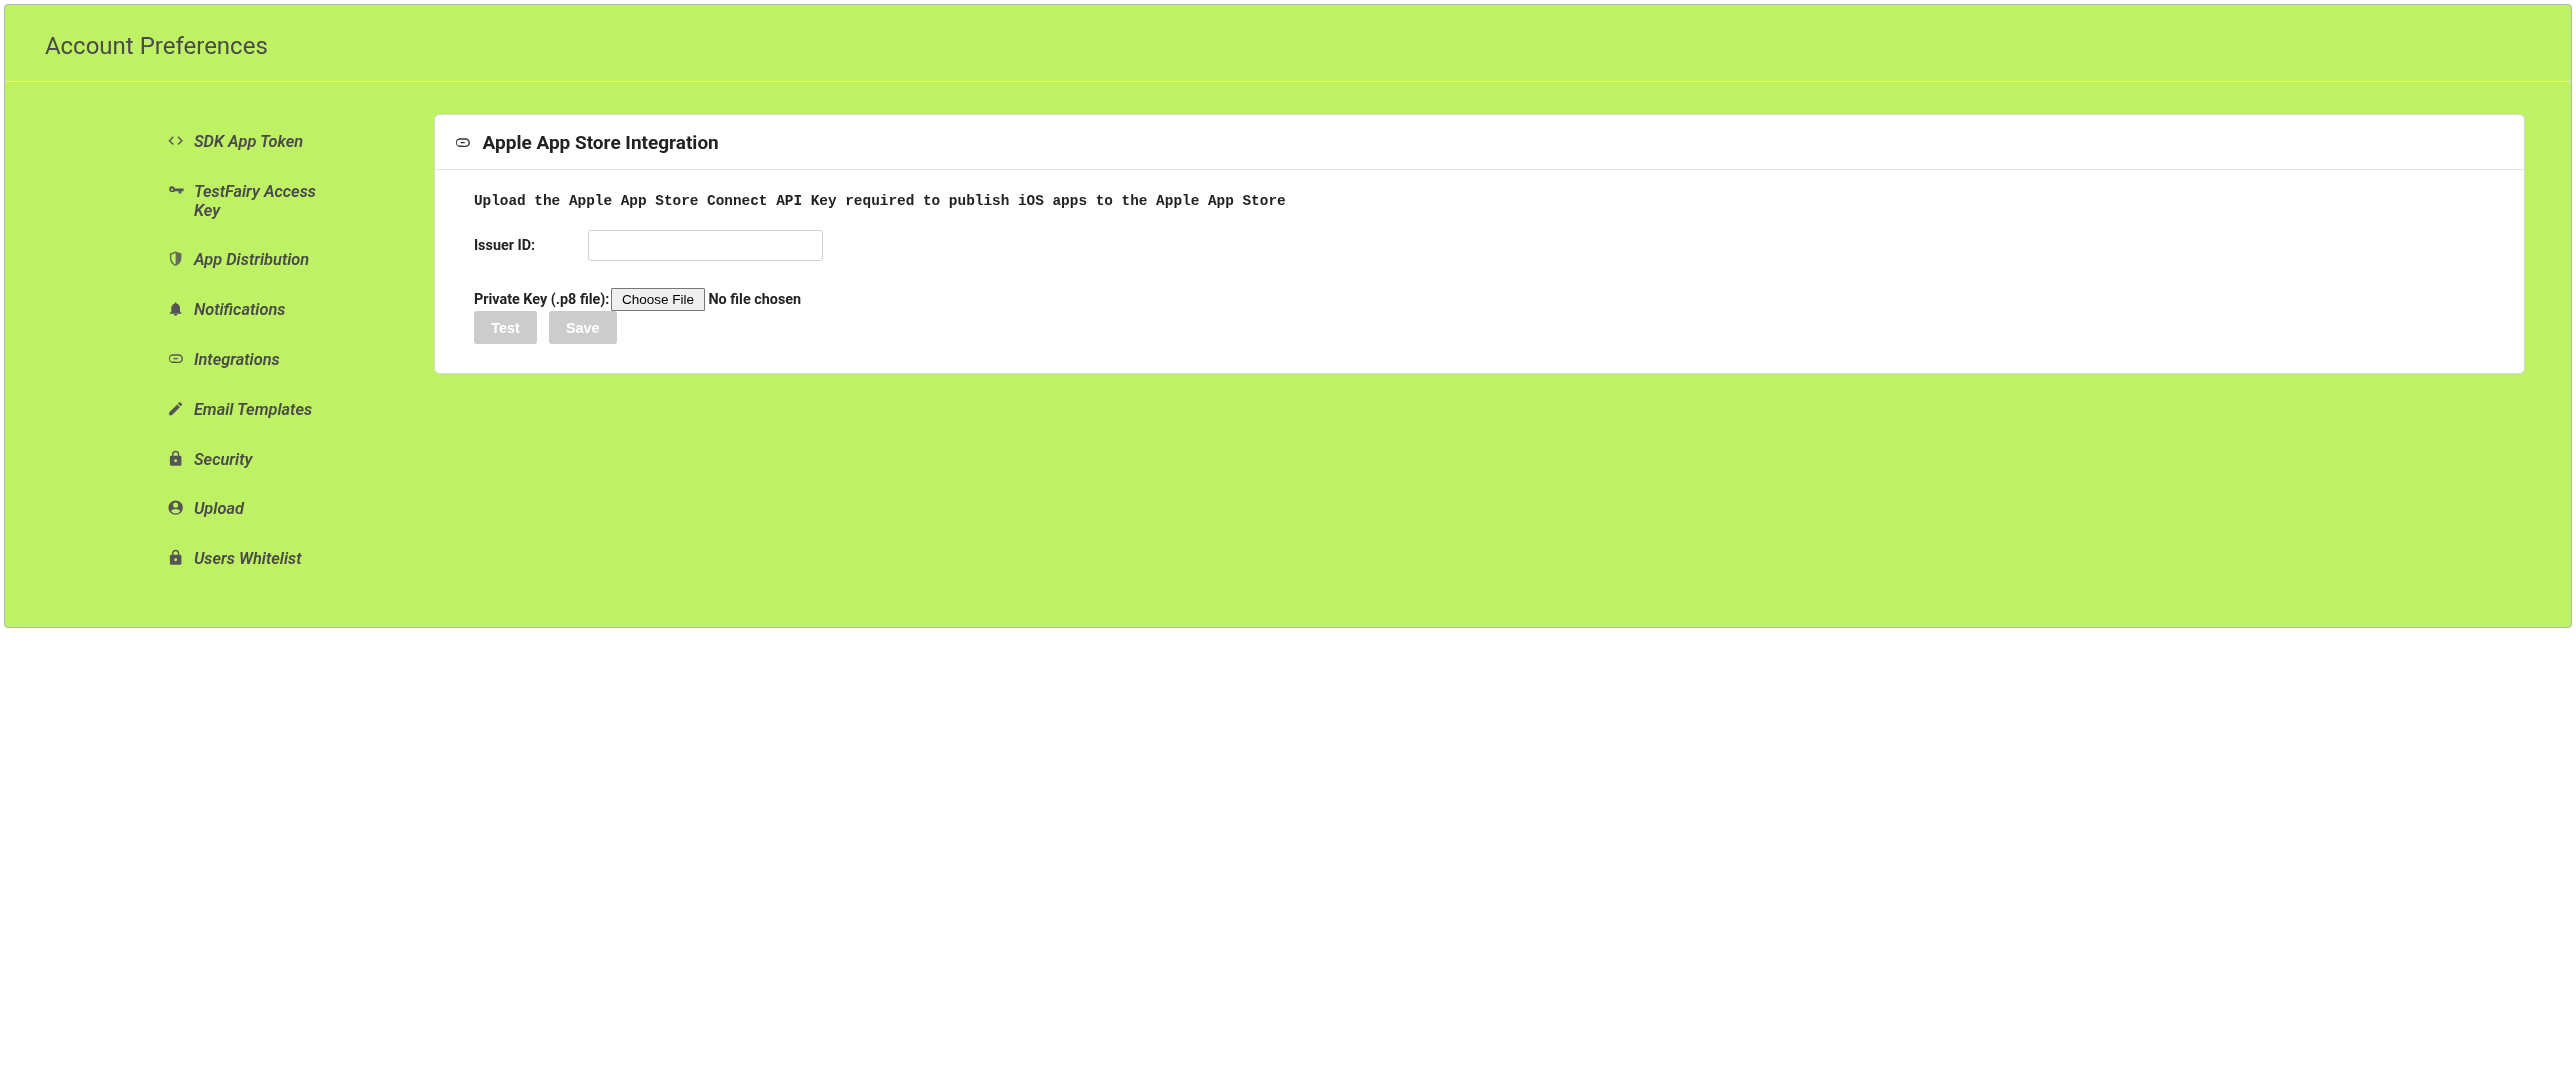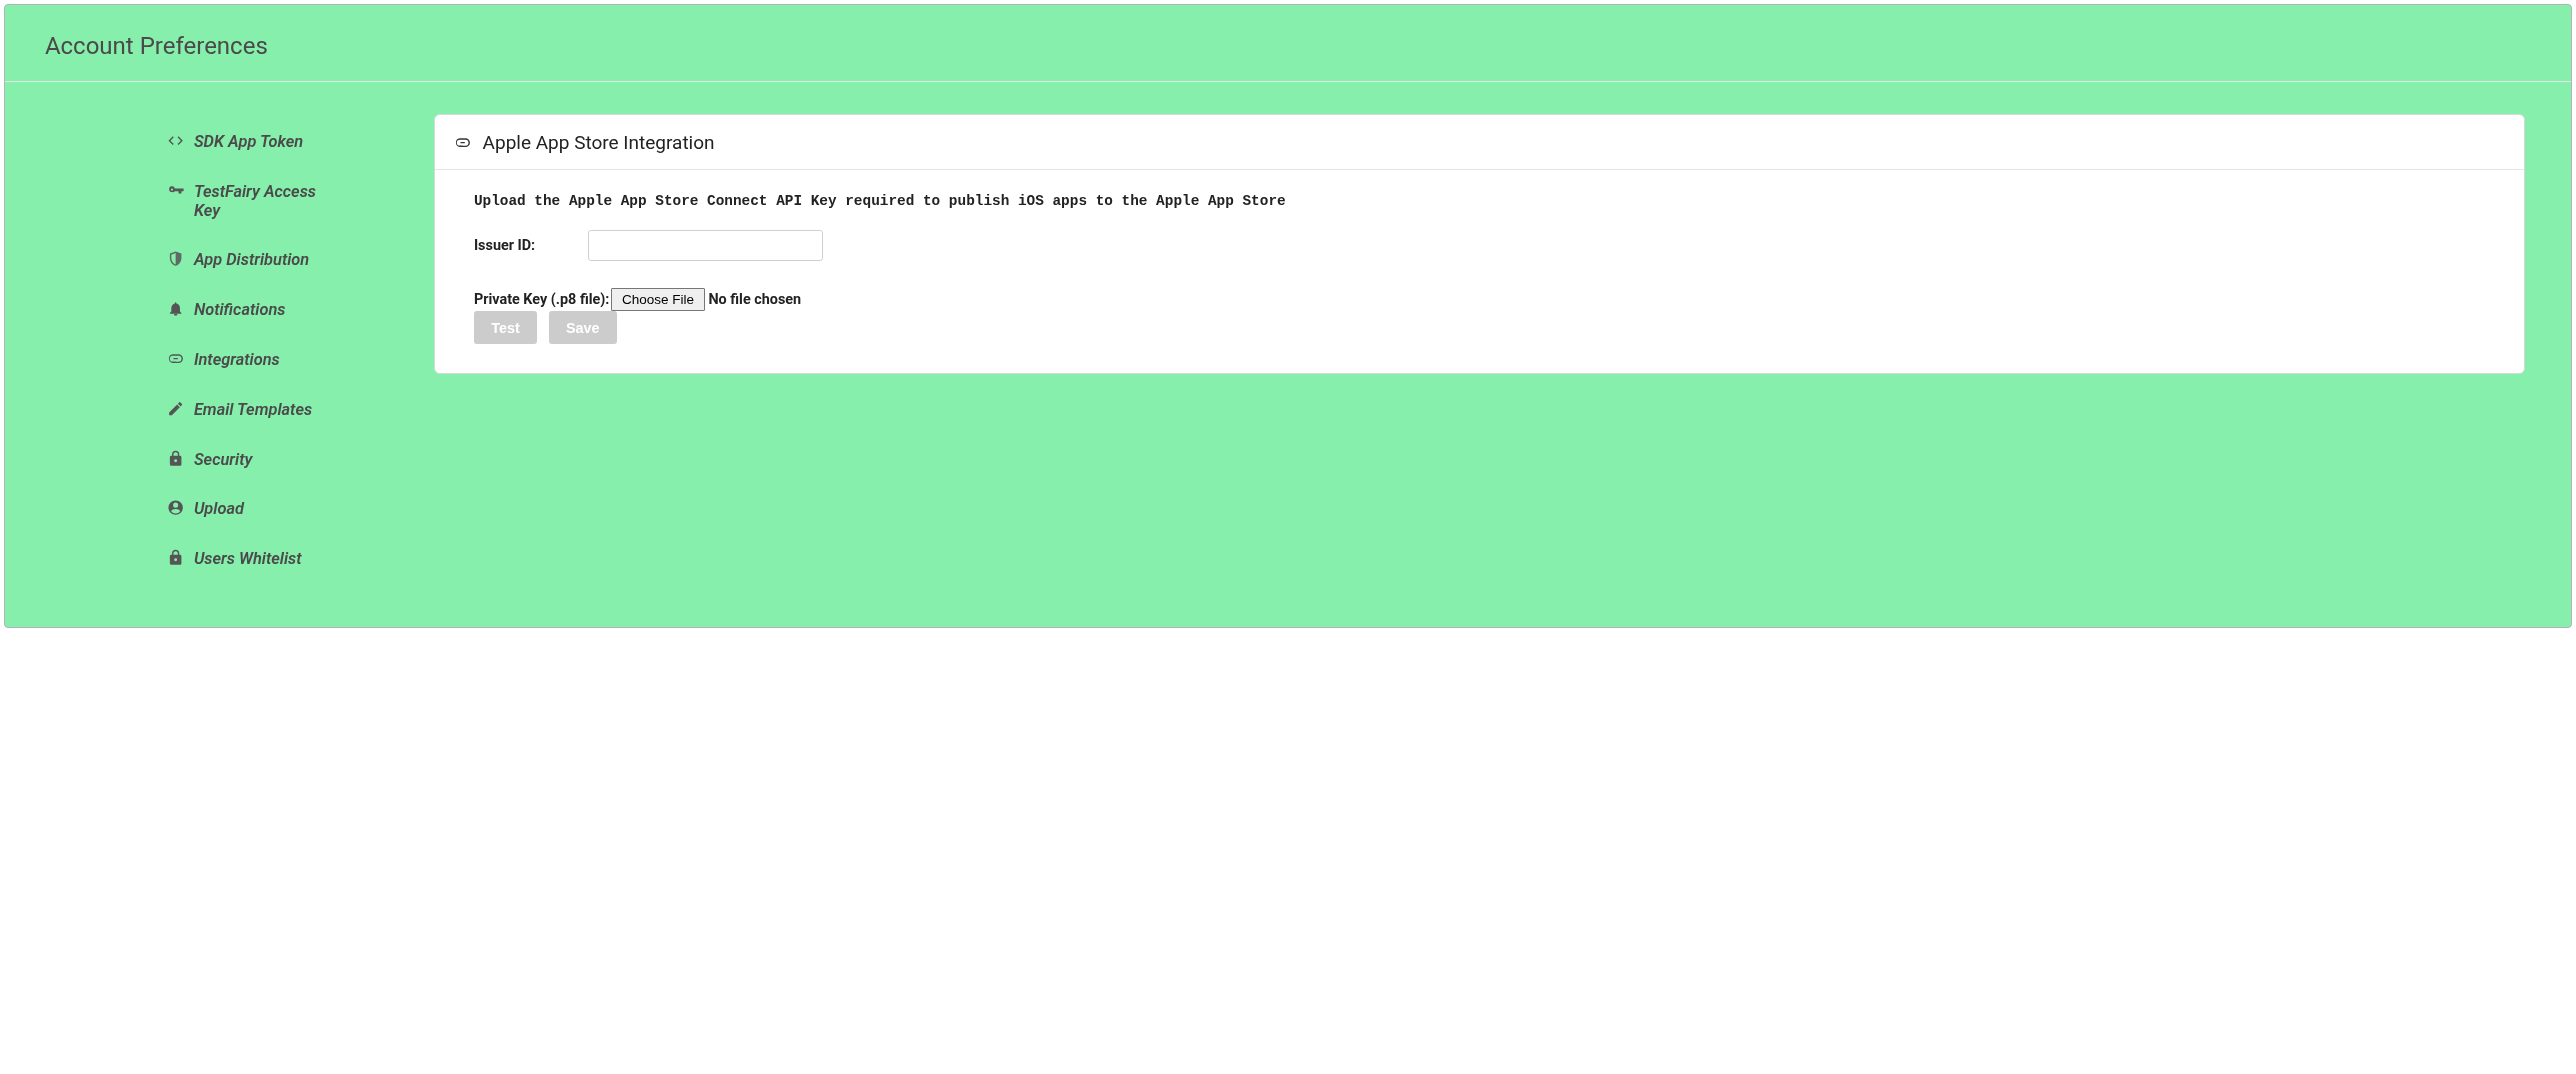--- a/index.html
+++ b/index.html
@@ -10,21 +10,21 @@
     body {
       font-family: -apple-system, BlinkMacSystemFont, "Segoe UI", Roboto, "Helvetica Neue", Arial, sans-serif;
       background: #fff;
       color: #333;
     }
     .window {
       border: 1.9px solid #b0b4b8;
       border-radius: 3.9px;
       margin: 3.9px;
       min-height: 624px;
-      background: #86efac;
+      background: #bef264;
       overflow: hidden;
     }
     .header {
       padding: 27px 40px 21px 40px;
       border-bottom: 1px solid #e5e5e5;
     }
     .header-title {
       font-size: 24px;
       font-weight: 400;
       color: #4a4a4a;
@@ -80,21 +80,21 @@
       width: 21px;
       margin-right: 7.7px;
       display: inline-flex;
     }
     .panel-header-icon svg {
       width: 17.3px;
       height: 17.3px;
     }
     .panel-title {
       font-size: 19px;
-      font-weight: 400;
+      font-weight: 700;
       color: #222;
     }
     .panel-body {
       padding: 23px 39px 29px 39px;
     }
     .intro {
       font-size: 14.4px;
       font-weight: 700;
       color: #222;
       line-height: 1.5;

